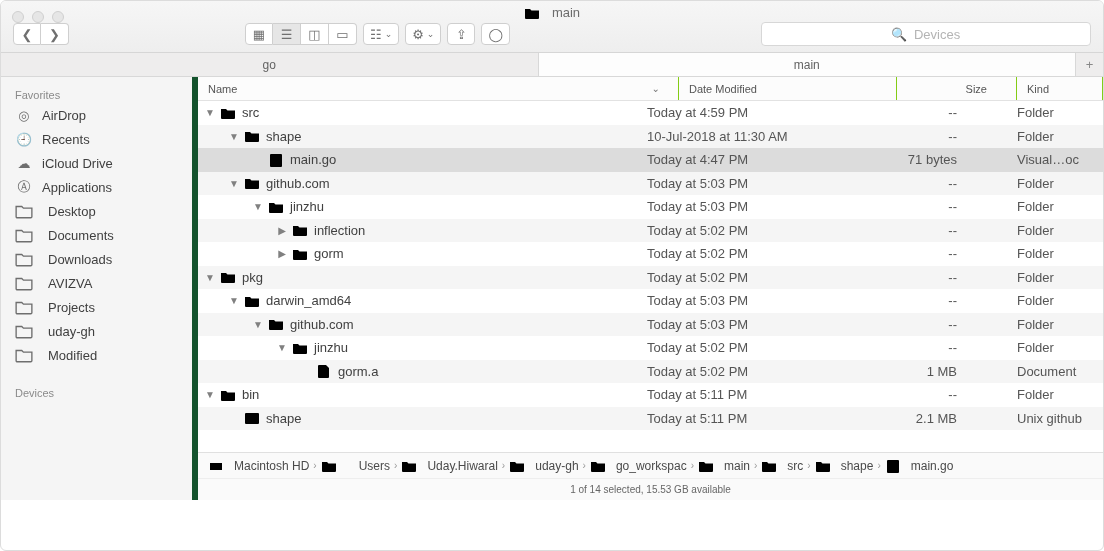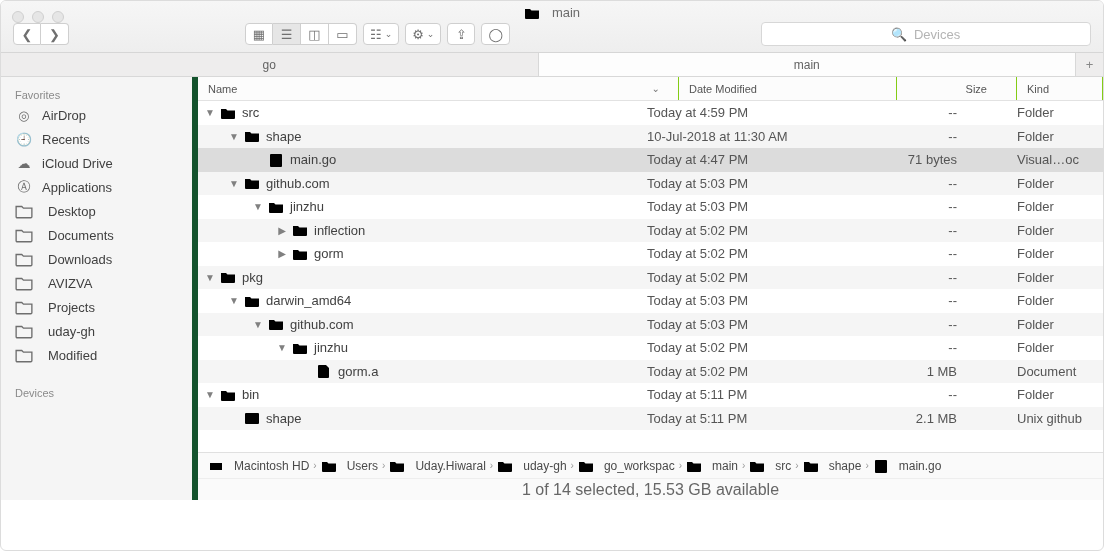--- a/index.html
+++ b/index.html
@@ -42,21 +42,21 @@
   .row:nth-child(even) { background:#f5f5f5;}
   .row.sel { background:#dcdcdc;}
   .cell-name { flex:1; display:flex; align-items:center; padding-left:6px; overflow:hidden; white-space:nowrap;}
   .cell-date { width:218px; color:#555; padding-left:8px;}
   .cell-size { width:120px; text-align:right; padding-right:20px; color:#555;}
   .cell-kind { width:86px; color:#555; overflow:hidden; white-space:nowrap;margin-left:40px;}
   .arrow { width:12px; display:inline-flex; justify-content:center; color:#808080; font-size:10px; margin-right:4px;}
   .fico { width:16px; height:14px; margin-right:6px; flex-shrink:0;}
   .pathbar { height:26px; border-top:1px solid #e0e0e0; display:flex; align-items:center; gap:4px; padding:0 10px; font-size:12px; color:#4a4a4a; background:#fafafa; overflow:hidden; white-space:nowrap;}
   .pathbar .sep { color:#999; font-size:10px;}
-  .status { height:22px; text-align:center; font-size:16px; color:#666; line-height:22px; background:#fafafa; border-top:1px solid #eee;}
+  .status { height:22px; text-align:center; font-size:10px; color:#666; line-height:22px; background:#fafafa; border-top:1px solid #eee;}
   .chev { margin-left:auto; margin-right:8px; color:#777; font-size:10px;}
   .fgap { display:flex; gap:6px;}
 </style>
 </head>
 <body>
 
 <svg width="0" height="0" style="position:absolute">
   <defs>
     <g id="i-folder">
         <path d="M1 3h5l1.5 1.5H15V12a1 1 0 0 1-1 1H2a1 1 0 0 1-1-1z"></path>
@@ -369,21 +369,21 @@
     </div>
       </div>
     <div class="pathbar" id="pathbar">
         <span style="display:flex;align-items:center;gap:4px;">
        <svg class="fico hd" viewBox="0 0 16 14">
             <use href="#i-hd"></use>
           </svg>
           <span>Macintosh HD</span>
      </span>
         <span class="sep">›</span>
-        <span style="display:flex;align-items:center;gap:4px;">
+        <span style="display:flex;align-items:center;gap:16px;">
        <svg class="fico folder" viewBox="0 0 16 14">
             <use href="#i-folder"></use>
           </svg>
           <span>Users</span>
      </span>
         <span class="sep">›</span>
         <span style="display:flex;align-items:center;gap:4px;">
        <svg class="fico folder" viewBox="0 0 16 14">
             <use href="#i-folder"></use>
           </svg>

